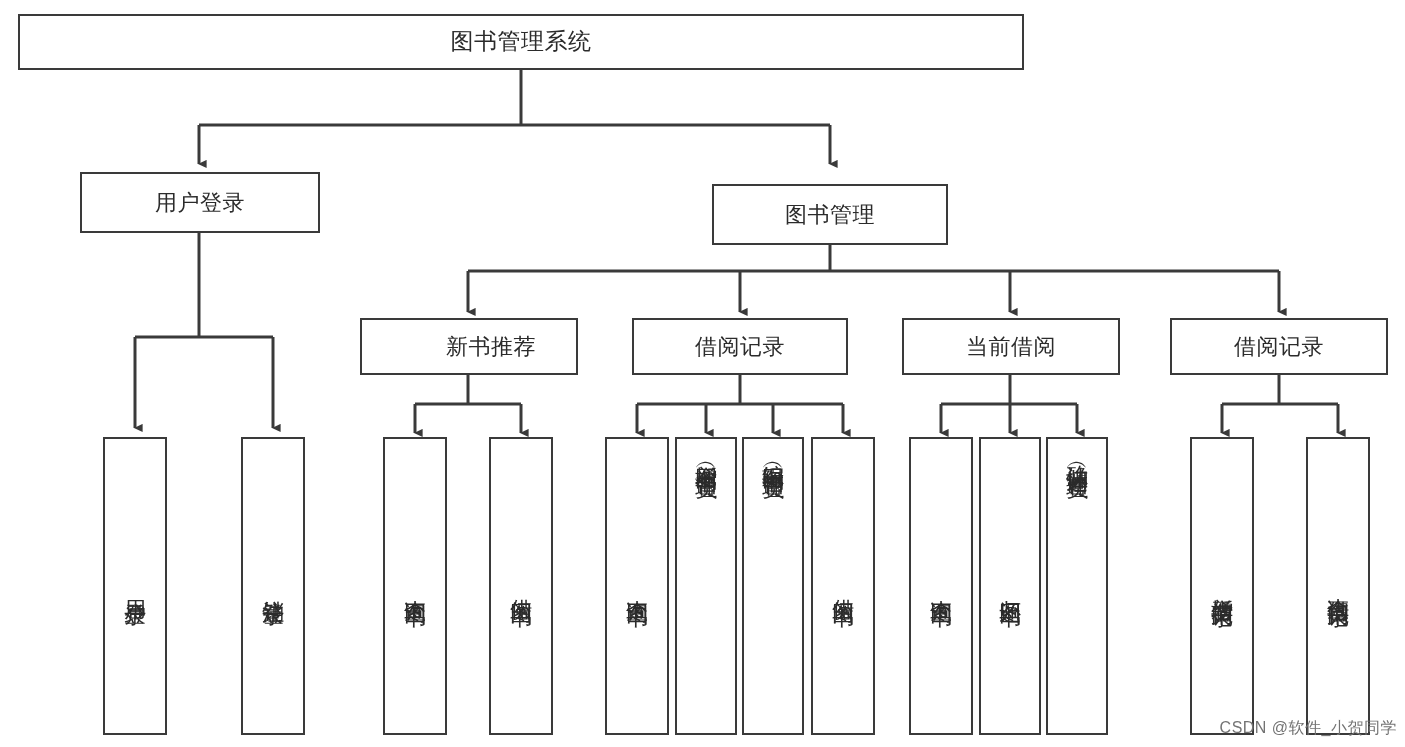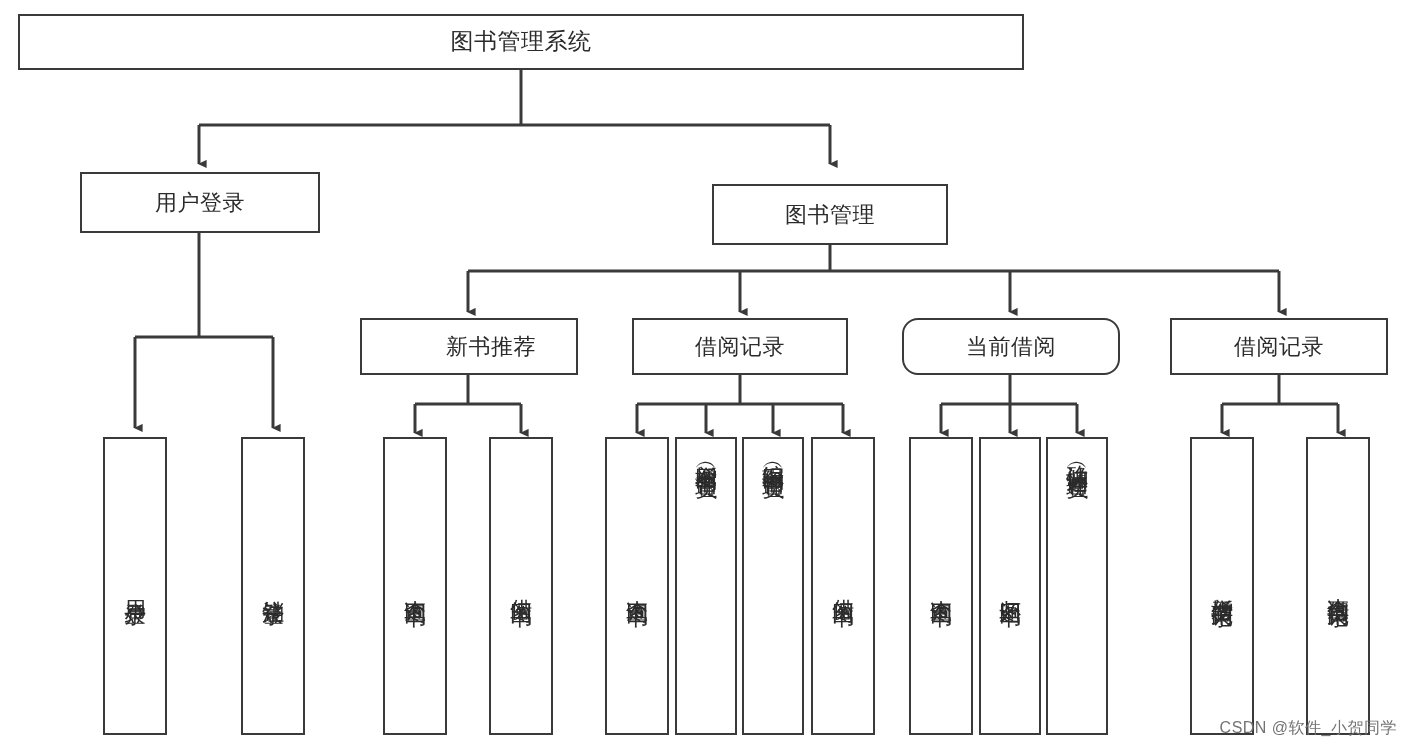--- a/index.html
+++ b/index.html
@@ -142,21 +142,21 @@
   <div class="node node-horizontal" style="left:712px; top:172px; width:236px; height:61px;margin-top:12px;">
     <span class="node-label">图书管理</span>
   </div>
 
   <div class="node node-horizontal" style="left:360px; top:318px; width:218px; height:57px;padding-left:44px;">
     <span class="node-label">新书推荐</span>
   </div>
   <div class="node node-horizontal" style="left:632px; top:318px; width:216px; height:57px;">
     <span class="node-label">借阅记录</span>
   </div>
-  <div class="node node-horizontal" style="left:902px; top:318px; width:218px; height:57px;border-radius:16px;">
+  <div class="node node-horizontal" style="left:902px; top:318px; width:218px; height:57px;">
     <span class="node-label">当前借阅</span>
   </div>
   <div class="node node-horizontal" style="left:1170px; top:318px; width:218px; height:57px;">
     <span class="node-label">借阅记录</span>
   </div>
 
   <div class="node node-vertical align-mid" style="left:103px; top:437px; width:64px; height:298px;">
     <span class="node-label">用户登录</span>
   </div>
   <div class="node node-vertical align-mid" style="left:241px; top:437px; width:64px; height:298px;">

